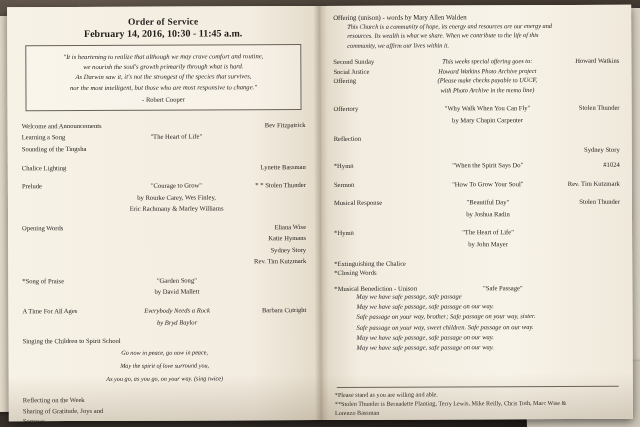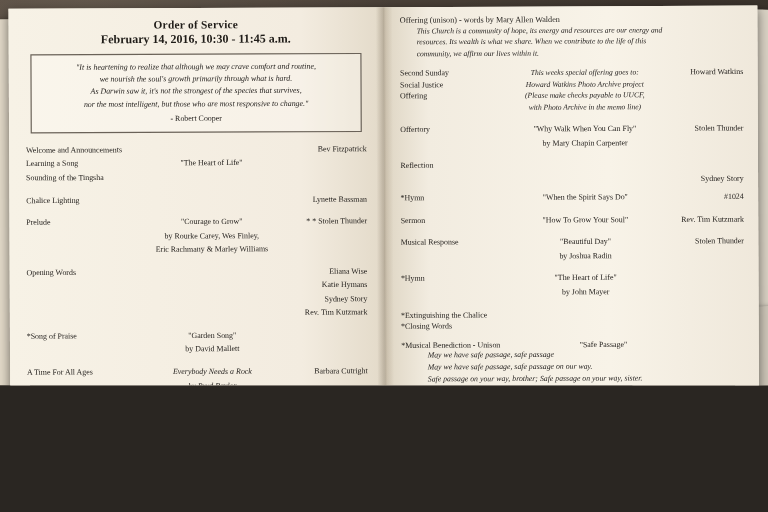--- a/index.html
+++ b/index.html
@@ -9,21 +9,21 @@
   }
   body {
     width: 640px;
     height: 427px;
     overflow: hidden;
     font-family: "Liberation Serif", serif;
   }
   .scene {
     position: relative;
     width: 640px;
-    height: 321px;
+    height: 427px;
     background: #4a4038;
     overflow: hidden;
   }
   
   .backdrop {
     position: absolute;
     inset: 0;
     background:
       linear-gradient(160deg, #554a40 0%, #3d352e 45%, #2e2823 100%);
   }

